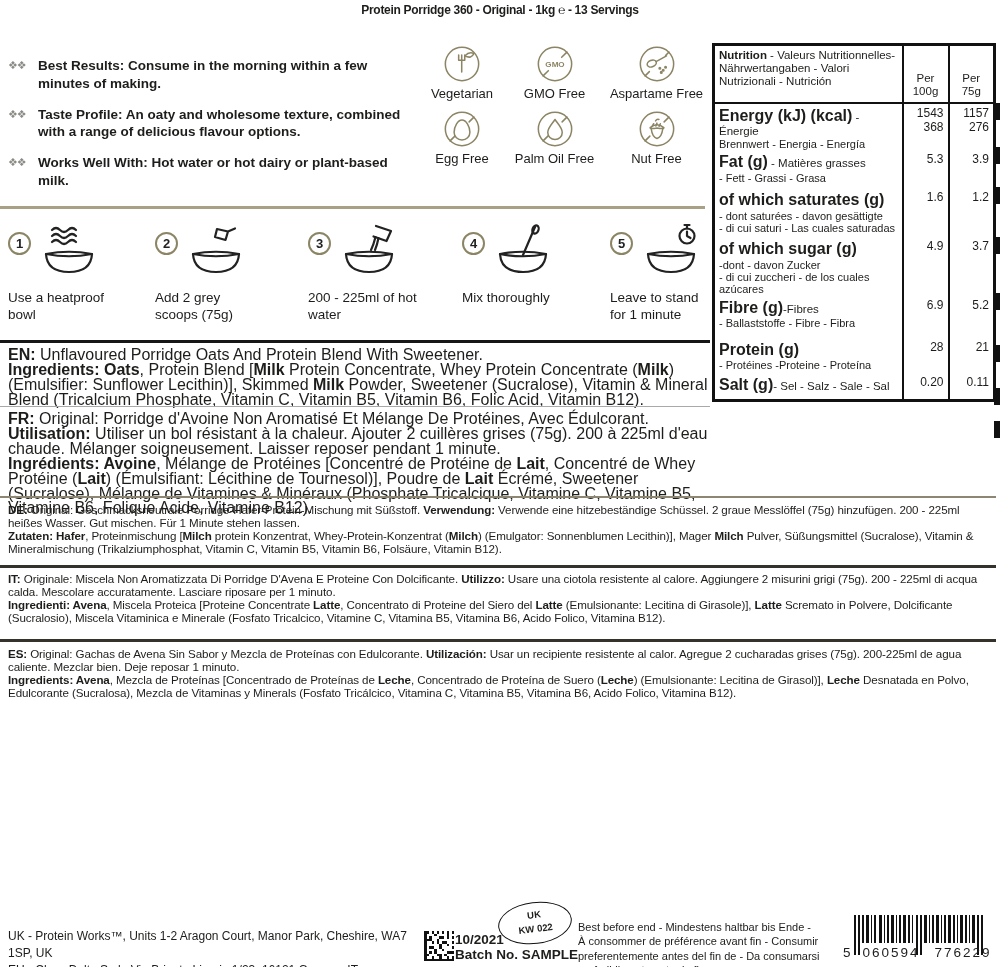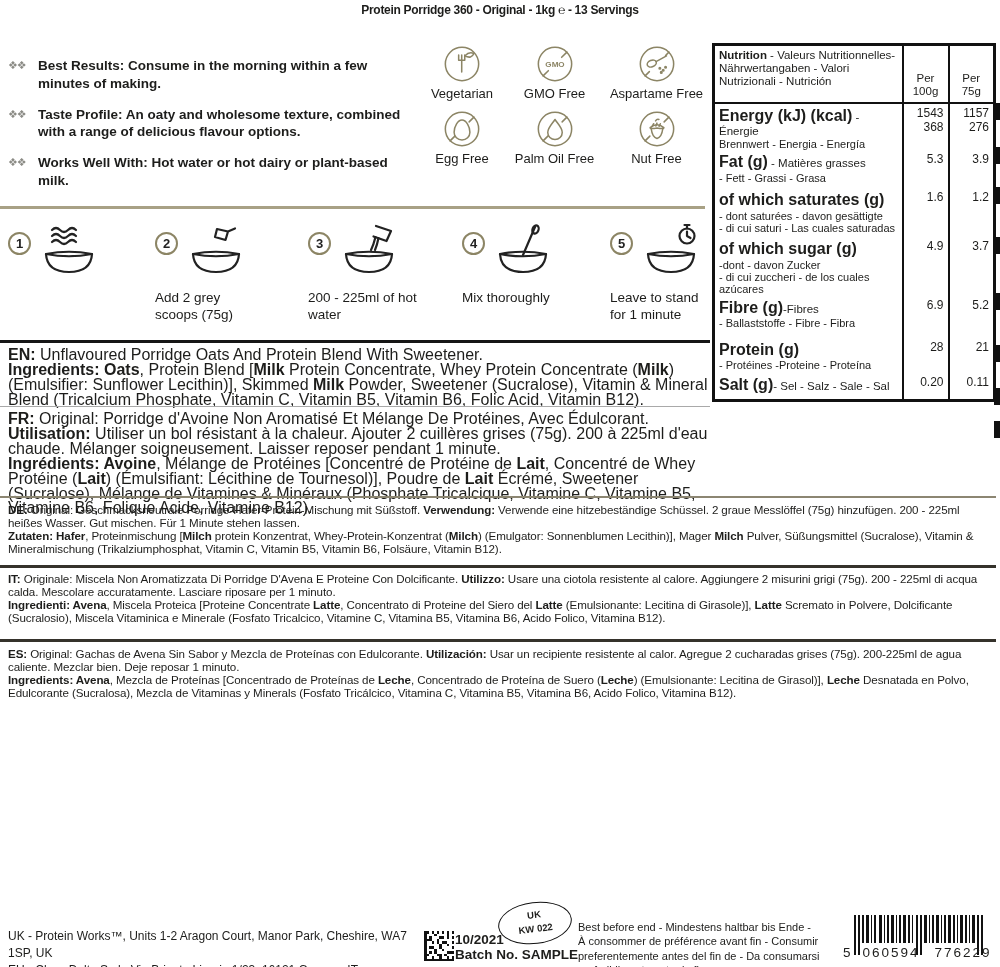--- a/index.html
+++ b/index.html
@@ -250,20 +250,21 @@
 
   <div class="step" style="left:8px;width:118px">
     <div class="stephead">
       <div class="num">1</div>
       <svg class="sicon" width="66" height="58" viewBox="0 0 66 58">
         <path d="M16 7 q4 -4 8 0 t8 0 t8 0 M16 13 q4 -4 8 0 t8 0 t8 0 M16 19 q4 -4 8 0 t8 0 t8 0"></path>
         <path d="M10 31 Q33 26.5 56 31 Q33 35.5 10 31 Z"></path>
         <path d="M10 31 Q11 49 33 49 Q55 49 56 31"></path>
       </svg>
     </div>
+    <div class="caption">Use a heatproof bowl</div>
   </div>
   <div class="step" style="left:155px;width:100px">
     <div class="stephead">
       <div class="num">2</div>
       <svg class="sicon" width="66" height="58" viewBox="0 0 66 58">
         <path d="M34 6 l11 2.5 l-2.5 8.5 l-10.5 -3 z M45 8.5 l7 -3"></path>
         <path d="M10 31 Q33 26.5 56 31 Q33 35.5 10 31 Z"></path>
         <path d="M10 31 Q11 49 33 49 Q55 49 56 31"></path>
       </svg>
     </div>

